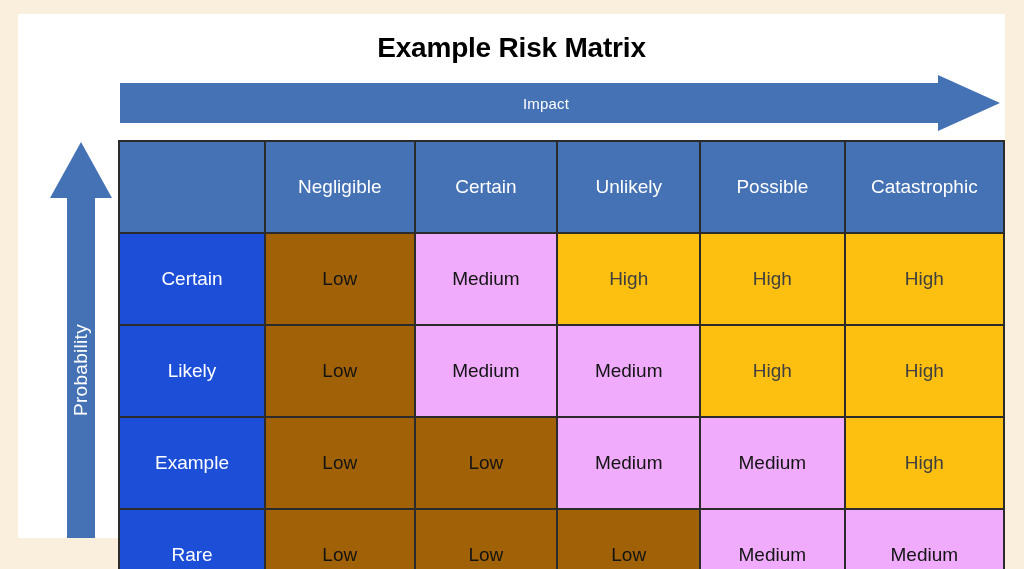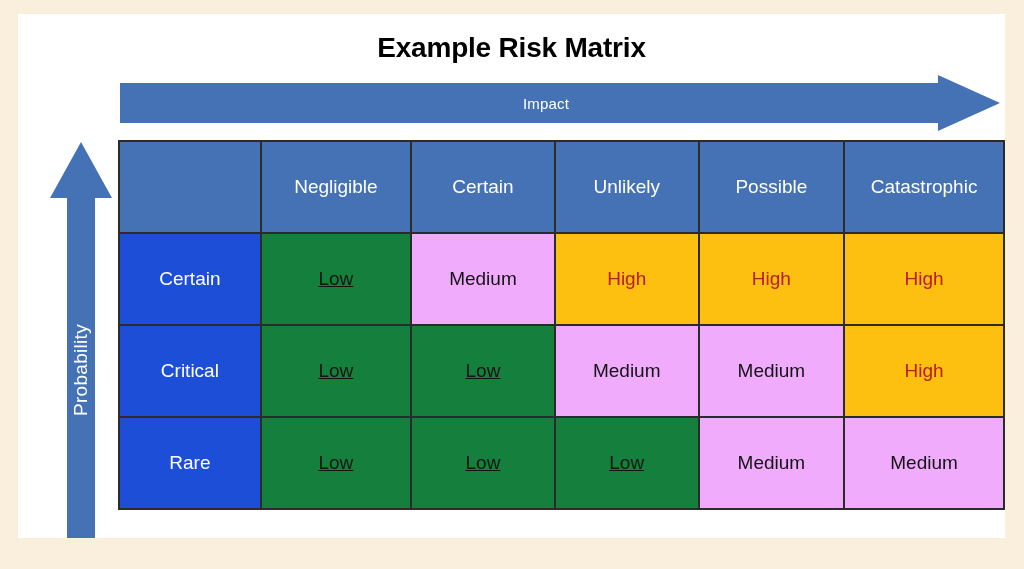--- a/index.html
+++ b/index.html
@@ -123,31 +123,30 @@
   }
   .hdr {
     background: #4472b4;
     color: #ffffff;
   }
   .rowhead {
     background: #1d4ed8;
     color: #ffffff;
   }
   .lvl-low {
-    background: #15803d;
+    background: #a16207;
     color: #141414;
-    text-decoration: underline;
   }
   .lvl-medium {
     background: #f0abfc;
     color: #141414;
   }
   .lvl-high {
     background: #fdbf10;
-    color: #b91c1c;
+    color: #404040;
     margin-left: 16px;
   }
 </style>
 </head>
 <body>
 
 <div id="page">
   <div id="canvas">
 
     <div id="title">Example Risk Matrix</div>
@@ -181,23 +180,31 @@
 
         <tr>
           <td class="rowhead">Certain</td>
           <td class="lvl-low">Low</td>
           <td class="lvl-medium">Medium</td>
           <td class="lvl-high">High</td>
           <td class="lvl-high">High</td>
           <td class="lvl-high">High</td>
         </tr>
 
-
-        <tr>
-          <td class="rowhead">Critical</td>
+        <tr>
+          <td class="rowhead">Likely</td>
+          <td class="lvl-low">Low</td>
+          <td class="lvl-medium">Medium</td>
+          <td class="lvl-medium">Medium</td>
+          <td class="lvl-high">High</td>
+          <td class="lvl-high">High</td>
+        </tr>
+
+        <tr>
+          <td class="rowhead">Example</td>
           <td class="lvl-low">Low</td>
           <td class="lvl-low">Low</td>
           <td class="lvl-medium">Medium</td>
           <td class="lvl-medium">Medium</td>
           <td class="lvl-high">High</td>
         </tr>
 
 
         <tr>
           <td class="rowhead">Rare</td>

